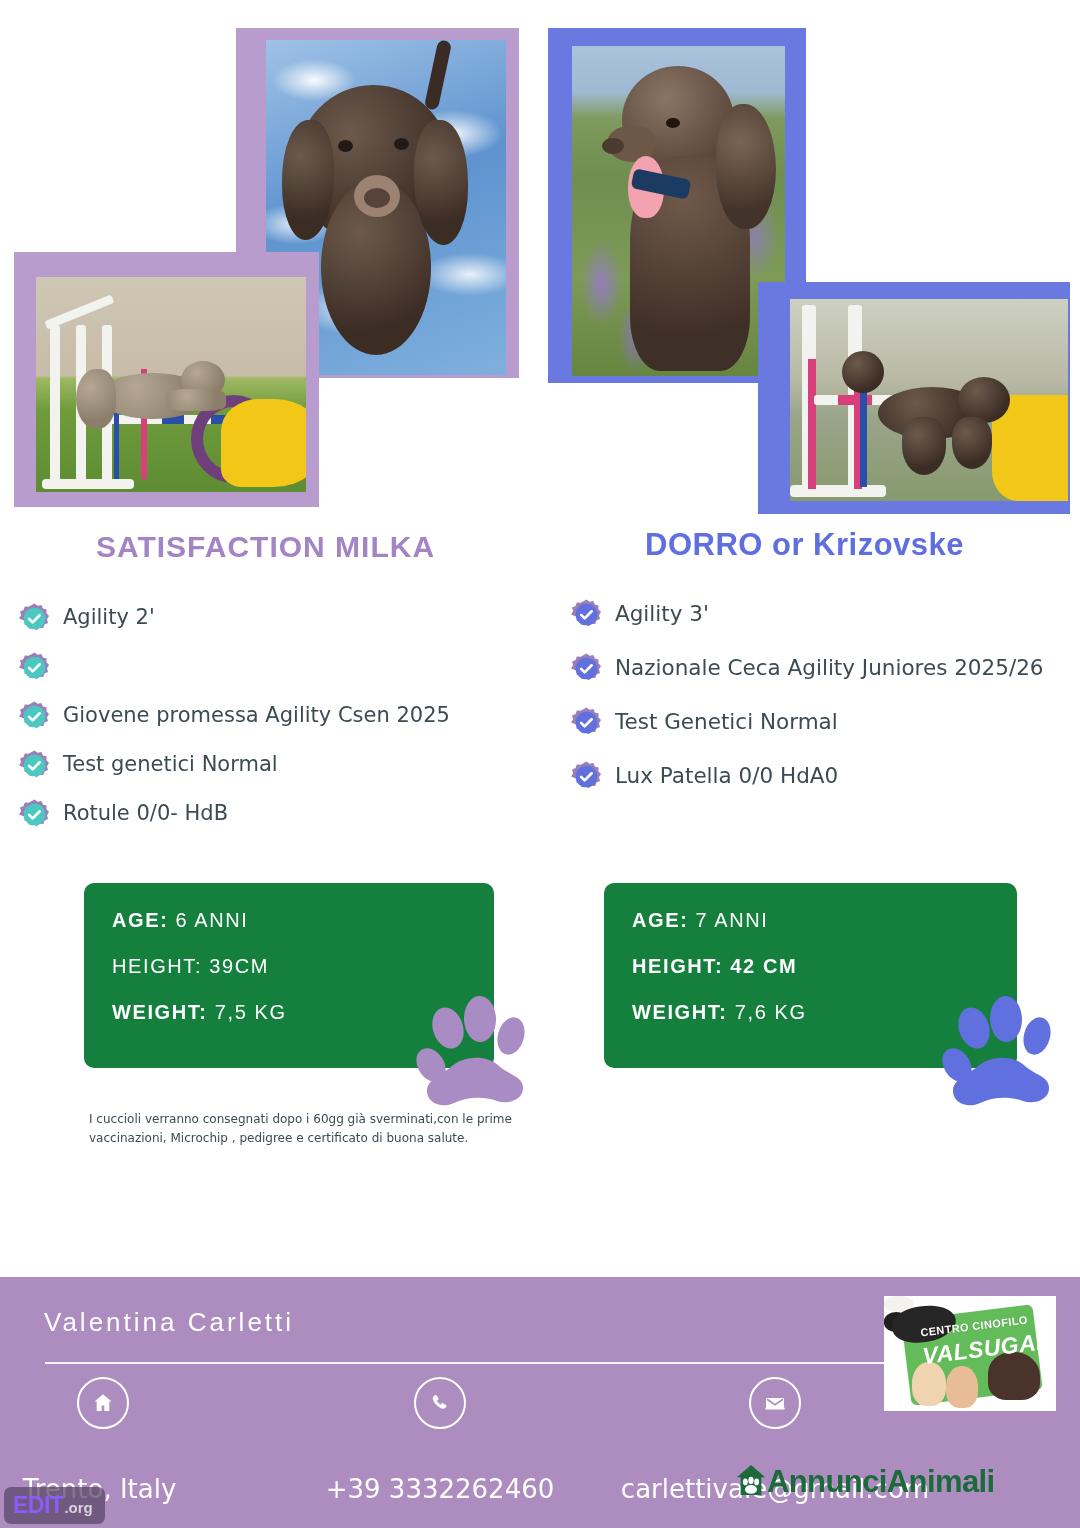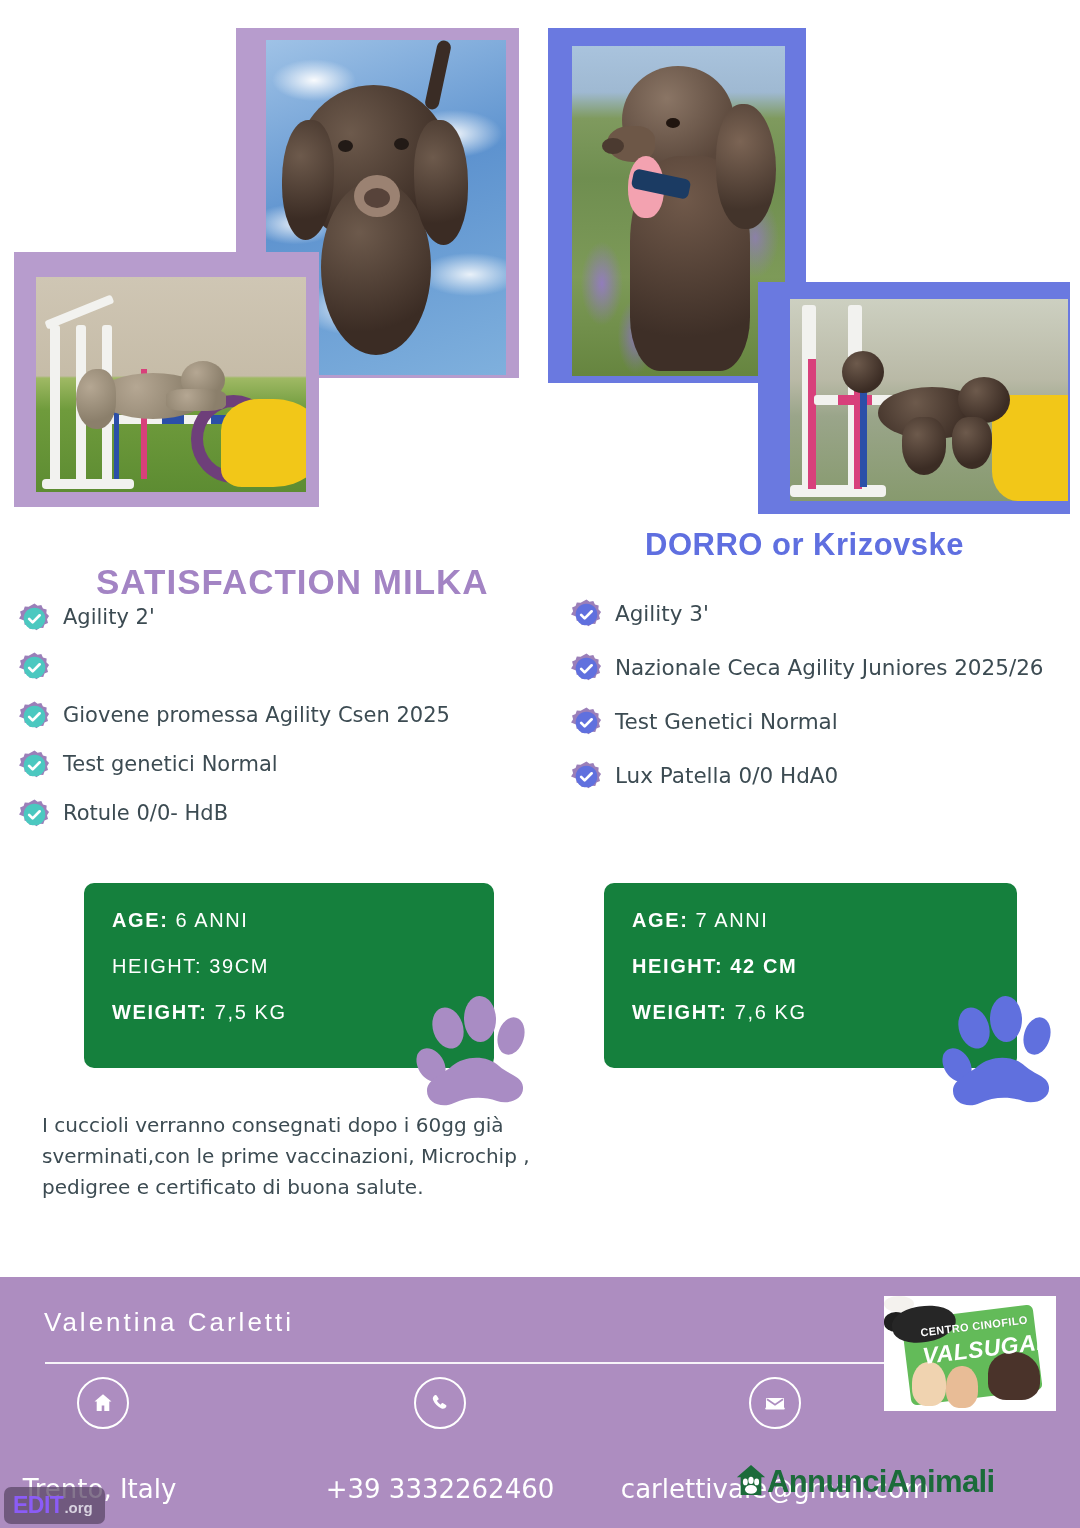--- a/index.html
+++ b/index.html
@@ -70,21 +70,21 @@
   .bar-pink { position:absolute; background:#d8407b; }
   .tunnel-yellow { position:absolute; background:#f2c718; border-radius:36% 50% 50% 20%; }
   .tire-purple {
     position:absolute; border-radius:50%;
     border:12px solid #6e3f7a; background:transparent;
   }
 
   
   .title-row { position: absolute; top: 530px; left: 0; width: 1080px; height: 50px; }
   .dog-title { position: absolute; font-weight: 700; letter-spacing: .5px; white-space: nowrap; }
-  #title-milka { left: 96px; top: 0; font-size: 35px; color: #a384c4; letter-spacing: 1px; margin-top: 32px; }
+  #title-milka { left: 96px; top: 0; font-size: 30px; color: #a384c4; letter-spacing: 1px; }
   #title-dorro { left: 645px; top: -3px; font-size: 31px; color: #5f6fe0; }
 
   
   .ach-col { position: absolute; }
   #ach-milka { left: 18px; top: 602px; width: 545px; }
   #ach-dorro { left: 570px; top: 598px; width: 480px; }
 
   .ach-item { display: flex; align-items: flex-start; gap: 12px; margin-bottom: 16px; }
   #ach-dorro .ach-item { margin-bottom: 21px; }
   .ach-text {
@@ -107,21 +107,21 @@
   .info-key { font-weight: 700; }
   .info-val { font-weight: 400; }
   .info-line.bold-val .info-val { font-weight: 700; }
 
   .paw { position: absolute; width: 130px; height: 120px; }
 
   
   .desc {
     position: absolute;
     font-family: "DejaVu Sans", sans-serif;
-    font-size: 20px; line-height: 1.56; color: #3c4b52;
+    font-size: 12px; line-height: 1.56; color: #3c4b52; margin-left: 47px;
   }
   #desc-milka { left: 42px; top: 1110px; width: 500px; }
   #desc-dorro { left: 598px; top: 1098px; width: 452px; }
 
   
   .footer {
     position: absolute; left: 0; top: 1277px; width: 1080px; height: 251px;
     background: #ad8dc0;
   }
   #footer-name {

